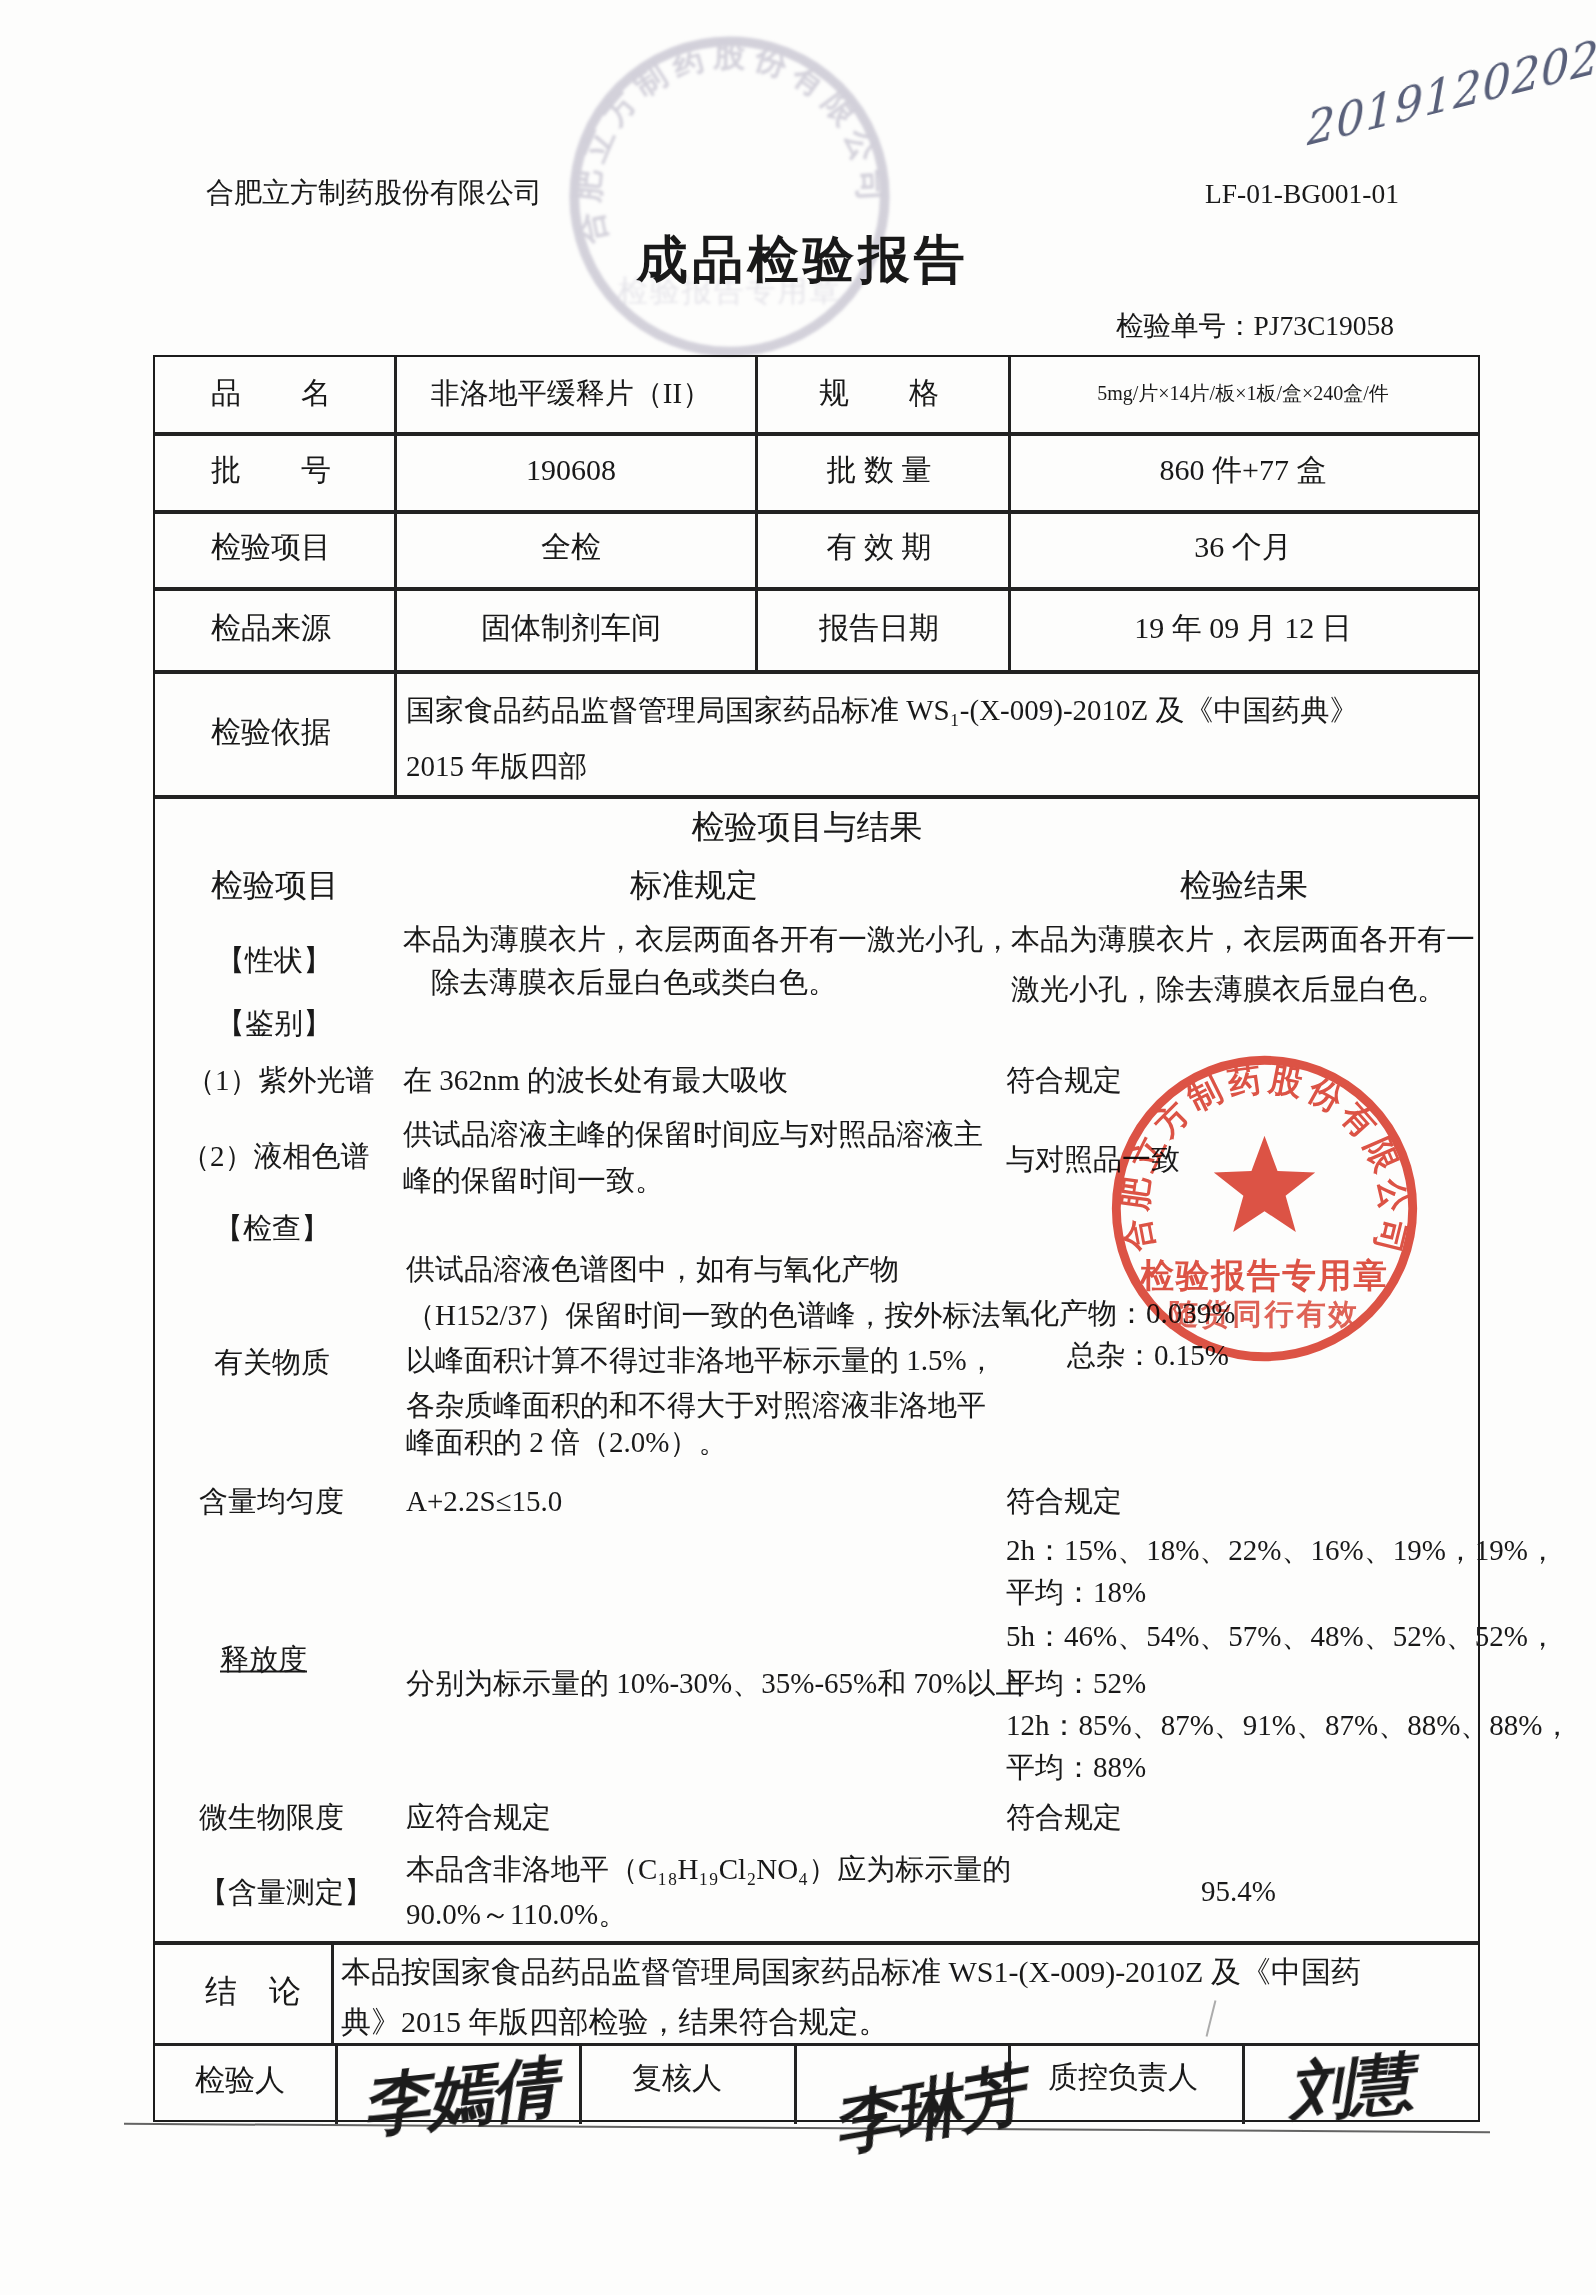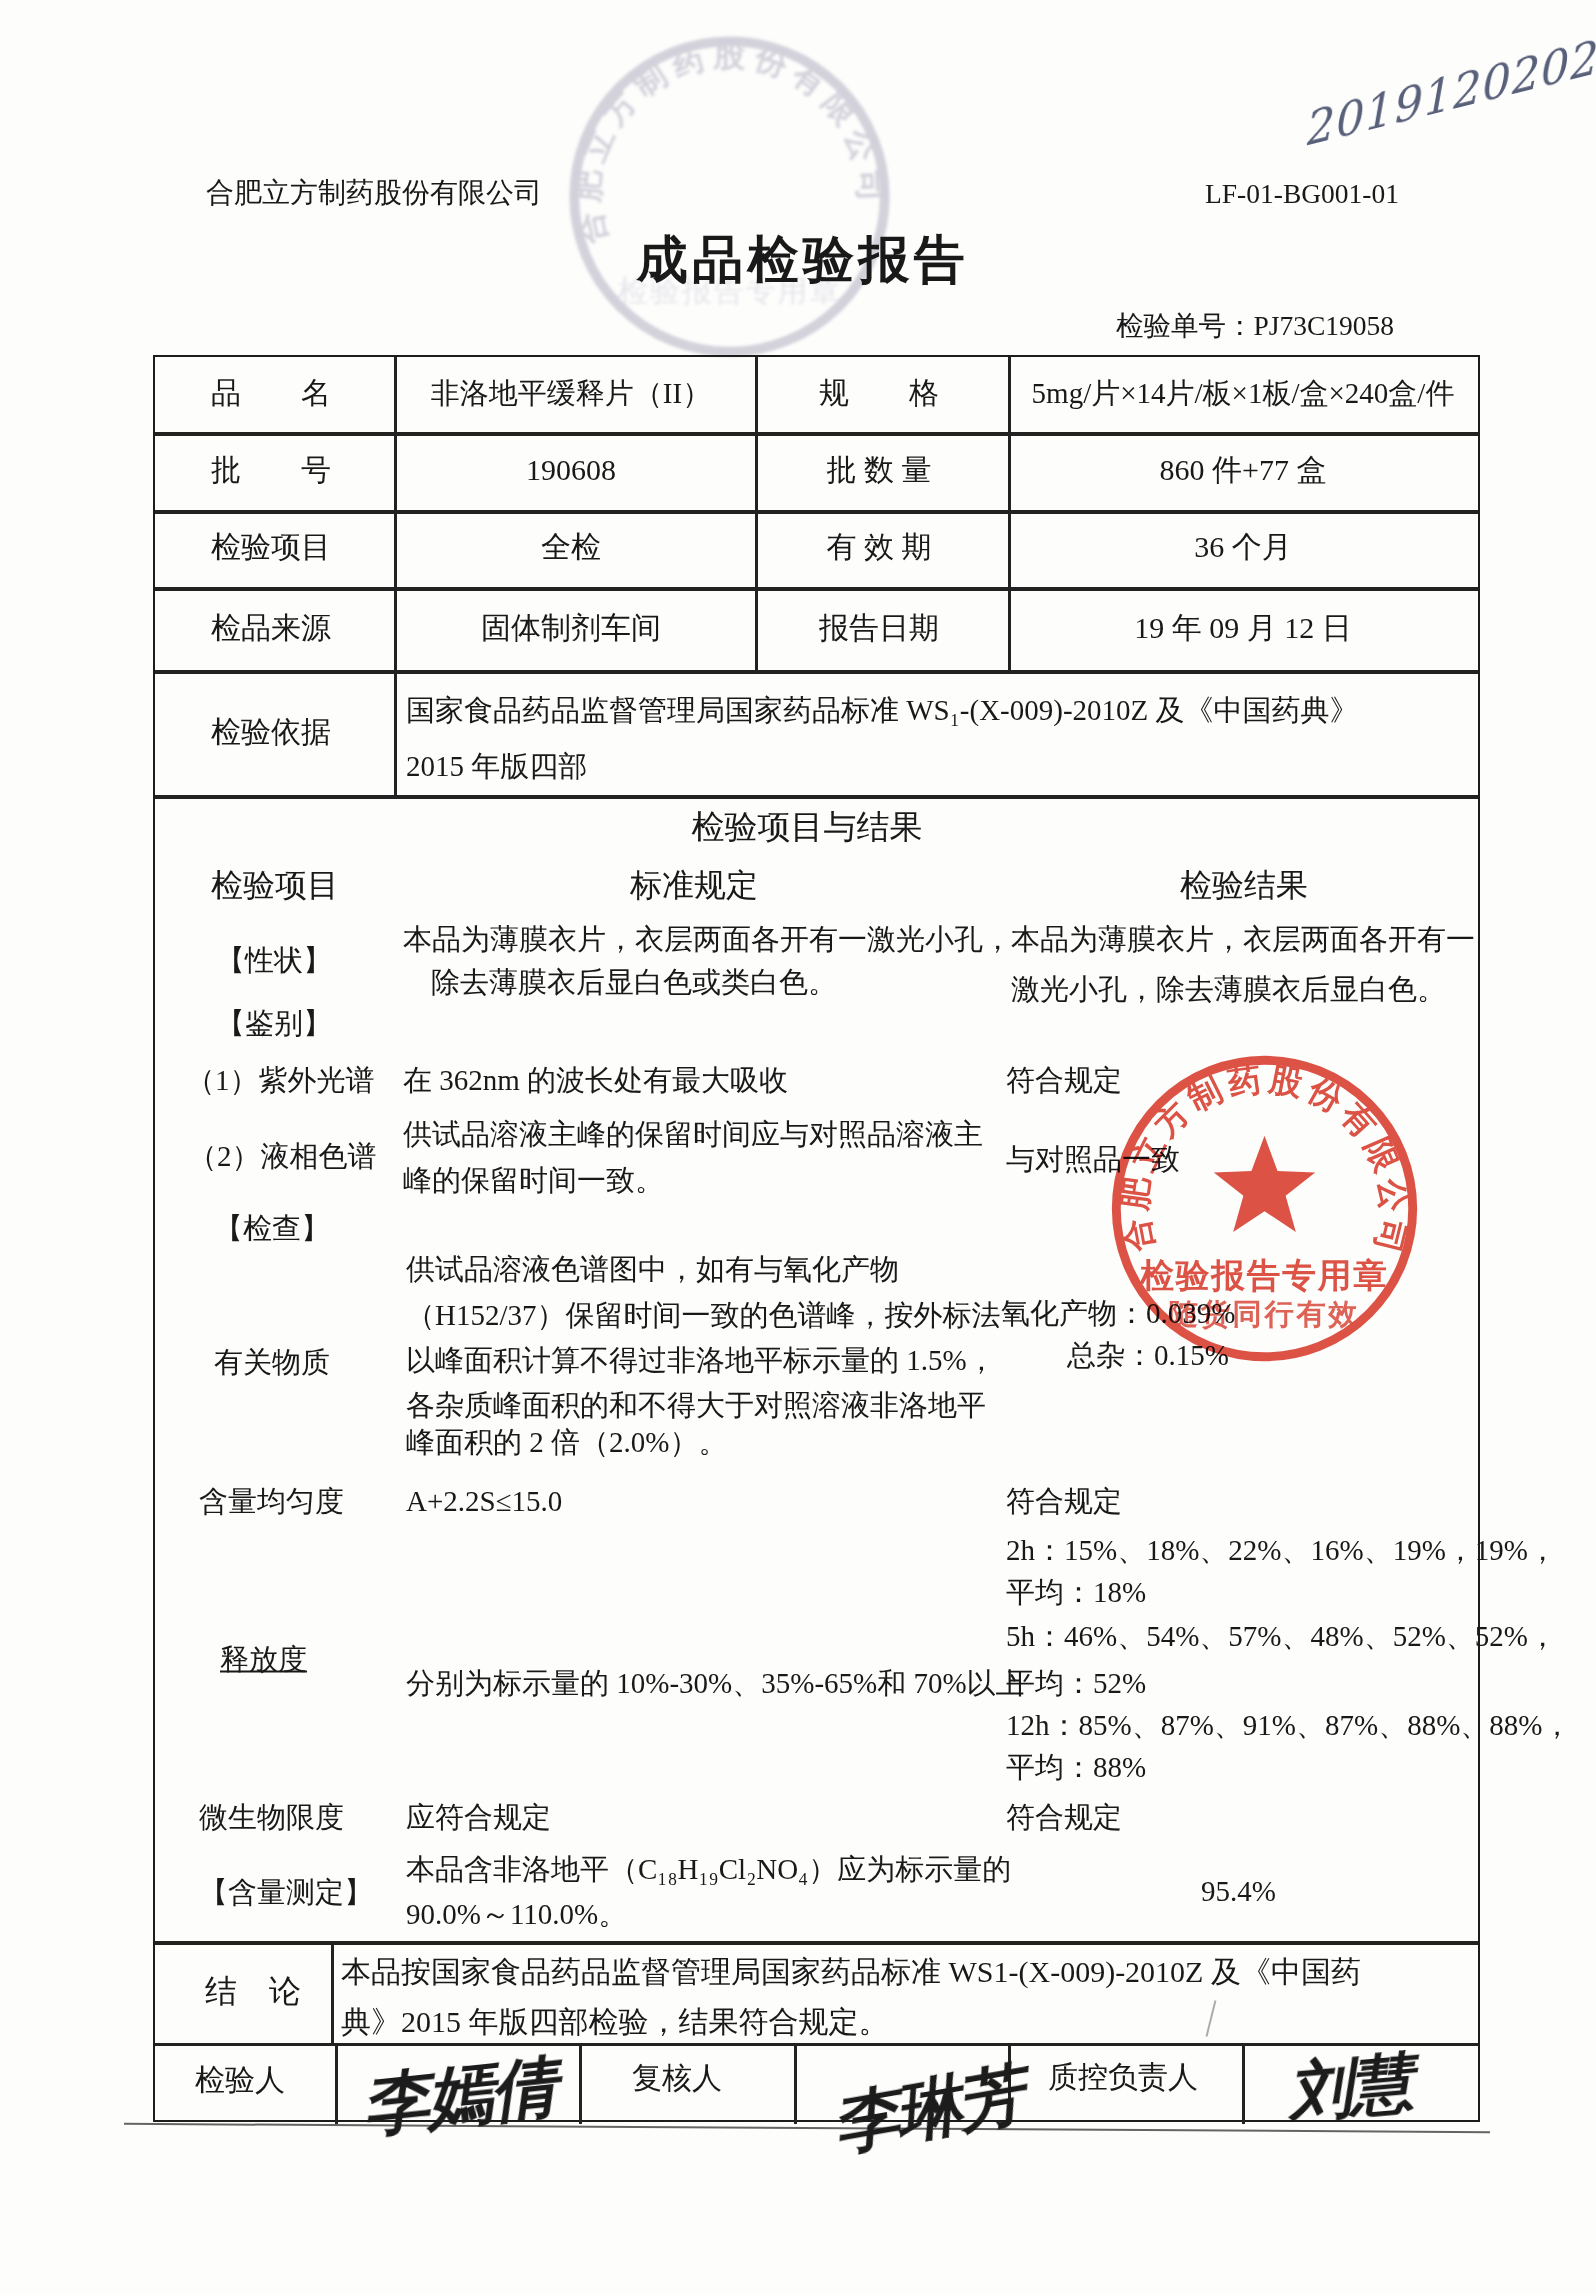--- a/index.html
+++ b/index.html
@@ -79,21 +79,21 @@
     <div class="vline" style="left:639px;top:1686px;width:2.7px;height:81px;"></div>
     <div class="vline" style="left:853px;top:1686px;width:2.7px;height:81px;"></div>
     <div class="vline" style="left:1087px;top:1686px;width:2.7px;height:81px;"></div>
   </div>
 
   <div class="hline" style="left:124px;top:2127px;width:1366px;height:1.8px;transform:rotate(0.35deg);opacity:.7;"></div>
 
   <div class="cc" style="left:271px;top:393px;">品　　名</div>
   <div class="cc" style="left:571px;top:393px;font-size:29px;">非洛地平缓释片（II）</div>
   <div class="cc" style="left:879px;top:393px;">规　　格</div>
-  <div class="cc" style="left:1243px;top:393px;font-size:29px;">5mg/片×14片/板×1板/盒×240盒/件</div>
+  <div class="cc" style="left:1243px;top:393px;font-size:20px;">5mg/片×14片/板×1板/盒×240盒/件</div>
 
   <div class="cc" style="left:271px;top:470px;">批　　号</div>
   <div class="cc" style="left:571px;top:470px;">190608</div>
   <div class="cc" style="left:879px;top:470px;">批 数 量</div>
   <div class="cc" style="left:1243px;top:470px;">860 件+77 盒</div>
 
   <div class="cc" style="left:271px;top:547px;">检验项目</div>
   <div class="cc" style="left:571px;top:547px;">全检</div>
   <div class="cc" style="left:879px;top:547px;">有 效 期</div>
   <div class="cc" style="left:1243px;top:547px;">36 个月</div>
@@ -117,21 +117,21 @@
   <div class="ln" style="left:403px;top:982px;margin-left:28px;">除去薄膜衣后显白色或类白色。</div>
   <div class="ln" style="left:1011px;top:939px;">本品为薄膜衣片，衣层两面各开有一</div>
   <div class="ln" style="left:1011px;top:989px;">激光小孔，除去薄膜衣后显白色。</div>
 
   <div class="ln" style="left:216px;top:1023px;">【鉴别】</div>
 
   <div class="ln" style="left:186px;top:1080px;">（1）紫外光谱</div>
   <div class="ln" style="left:403px;top:1080px;">在 362nm 的波长处有最大吸收</div>
   <div class="ln" style="left:1006px;top:1080px;">符合规定</div>
 
-  <div class="ln" style="left:188px;top:1156px;">（2）液相色谱</div>
+  <div class="ln" style="left:181px;top:1156px;">（2）液相色谱</div>
   <div class="ln" style="left:403px;top:1134px;">供试品溶液主峰的保留时间应与对照品溶液主</div>
   <div class="ln" style="left:403px;top:1180px;">峰的保留时间一致。</div>
   <div class="ln" style="left:1006px;top:1159px;">与对照品一致</div>
 
   <div class="ln" style="left:214px;top:1228px;">【检查】</div>
 
   <div class="ln" style="left:214px;top:1362px;">有关物质</div>
   <div class="ln" style="left:406px;top:1269px;">供试品溶液色谱图中，如有与氧化产物</div>
   <div class="ln" style="left:406px;top:1315px;">（H152/37）保留时间一致的色谱峰，按外标法</div>
   <div class="ln" style="left:406px;top:1360px;">以峰面积计算不得过非洛地平标示量的 1.5%，</div>

